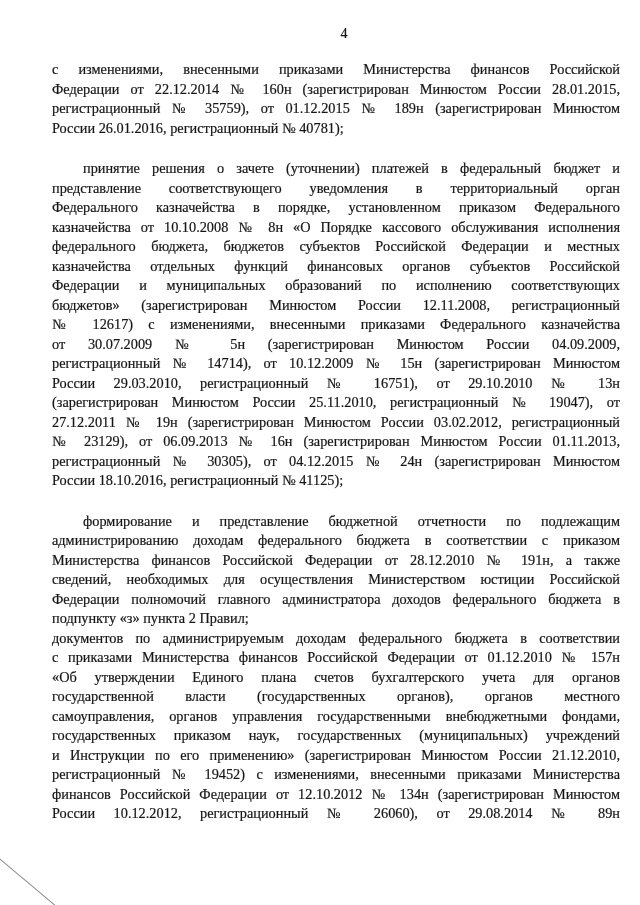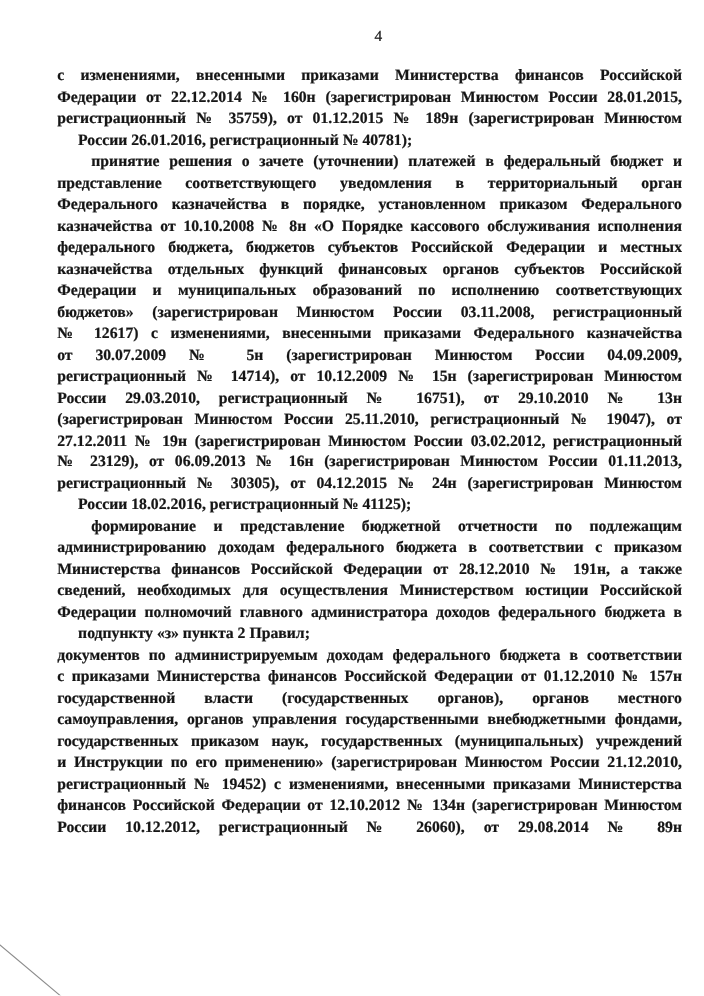--- a/index.html
+++ b/index.html
@@ -38,28 +38,27 @@
   .para {
     margin: 0;
     padding: 0;
   }
   .line {
     text-align: justify;
     text-align-last: justify;
     white-space: normal;
     overflow: hidden;
     height: 19.5px;
-    font-weight: bold;
   }
   .line.endline {
     text-align-last: left;
-    margin-left: 19px;
   }
   .line.indent {
     text-indent: 31px;
+    margin-top: 21px;
   }
   .scan-artifact-line {
     position: absolute;
     top: 856px;
     left: -3px;
     width: 79px;
     height: 0;
     border-top: 1.3px solid #777777;
     transform: rotate(40deg);
     transform-origin: 0 0;
@@ -80,42 +79,43 @@
         <div class="line endline">России 26.01.2016, регистрационный № 40781);</div>
       </div>
       <div class="para">
         <div class="line indent">принятие решения о зачете (уточнении) платежей в федеральный бюджет и</div>
         <div class="line">представление соответствующего уведомления в территориальный орган</div>
         <div class="line">Федерального казначейства в порядке, установленном приказом Федерального</div>
         <div class="line">казначейства от 10.10.2008 № 8н «О Порядке кассового обслуживания исполнения</div>
         <div class="line">федерального бюджета, бюджетов субъектов Российской Федерации и местных</div>
         <div class="line">казначейства отдельных функций финансовых органов субъектов Российской</div>
         <div class="line">Федерации и муниципальных образований по исполнению соответствующих</div>
-        <div class="line">бюджетов» (зарегистрирован Минюстом России 03.11.2008, регистрационный</div>
+        <div class="line">бюджетов» (зарегистрирован Минюстом России 12.11.2008, регистрационный</div>
         <div class="line">№ 12617) с изменениями, внесенными приказами Федерального казначейства</div>
         <div class="line">от 30.07.2009 № 5н (зарегистрирован Минюстом России 04.09.2009,</div>
         <div class="line">регистрационный № 14714), от 10.12.2009 № 15н (зарегистрирован Минюстом</div>
         <div class="line">России 29.03.2010, регистрационный № 16751), от 29.10.2010 № 13н</div>
         <div class="line">(зарегистрирован Минюстом России 25.11.2010, регистрационный № 19047), от</div>
         <div class="line">27.12.2011 № 19н (зарегистрирован Минюстом России 03.02.2012, регистрационный</div>
         <div class="line">№ 23129), от 06.09.2013 № 16н (зарегистрирован Минюстом России 01.11.2013,</div>
         <div class="line">регистрационный № 30305), от 04.12.2015 № 24н (зарегистрирован Минюстом</div>
-        <div class="line endline">России 18.02.2016, регистрационный № 41125);</div>
+        <div class="line endline">России 18.10.2016, регистрационный № 41125);</div>
       </div>
       <div class="para">
         <div class="line indent">формирование и представление бюджетной отчетности по подлежащим</div>
         <div class="line">администрированию доходам федерального бюджета в соответствии с приказом</div>
         <div class="line">Министерства финансов Российской Федерации от 28.12.2010 № 191н, а также</div>
         <div class="line">сведений, необходимых для осуществления Министерством юстиции Российской</div>
         <div class="line">Федерации полномочий главного администратора доходов федерального бюджета в</div>
         <div class="line endline">подпункту «з» пункта 2 Правил;</div>
       </div>
       <div class="para">
         <div class="line">документов по администрируемым доходам федерального бюджета в соответствии</div>
         <div class="line">с приказами Министерства финансов Российской Федерации от 01.12.2010 № 157н</div>
+        <div class="line">«Об утверждении Единого плана счетов бухгалтерского учета для органов</div>
         <div class="line">государственной власти (государственных органов), органов местного</div>
         <div class="line">самоуправления, органов управления государственными внебюджетными фондами,</div>
         <div class="line">государственных приказом наук, государственных (муниципальных) учреждений</div>
         <div class="line">и Инструкции по его применению» (зарегистрирован Минюстом России 21.12.2010,</div>
         <div class="line">регистрационный № 19452) с изменениями, внесенными приказами Министерства</div>
         <div class="line">финансов Российской Федерации от 12.10.2012 № 134н (зарегистрирован Минюстом</div>
         <div class="line">России 10.12.2012, регистрационный № 26060), от 29.08.2014 № 89н</div>
       </div>
     </div>
 

